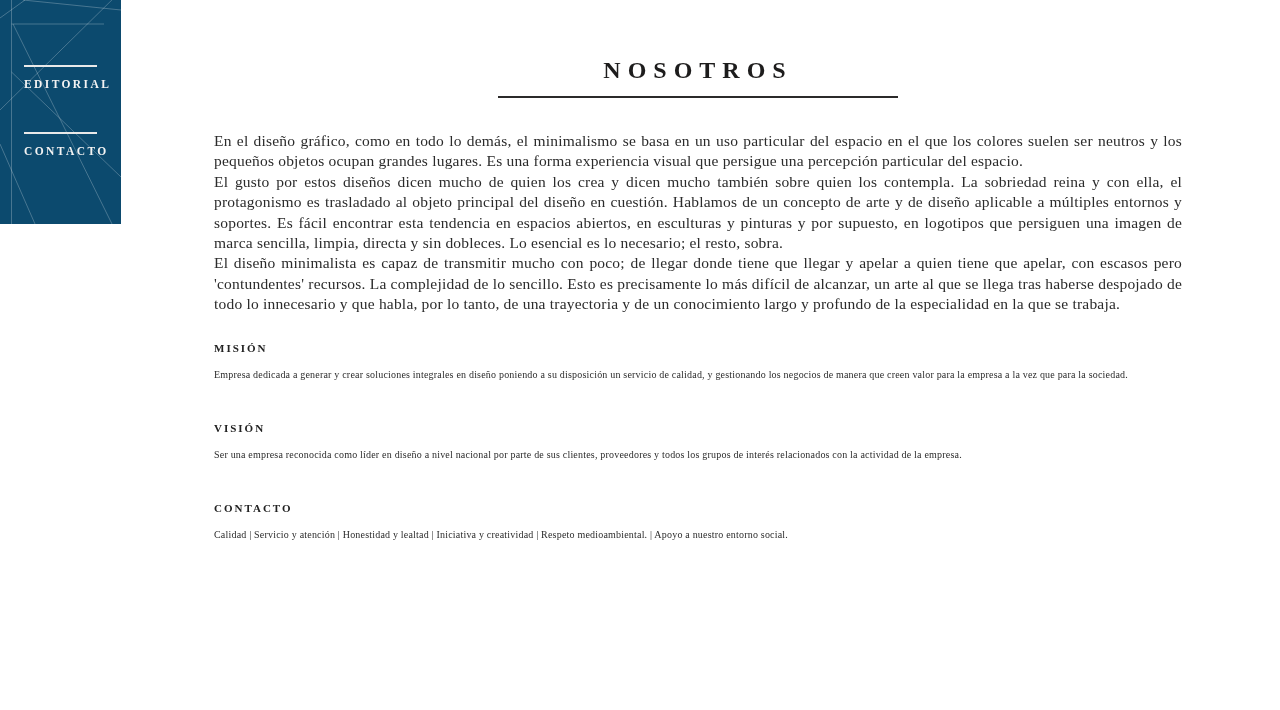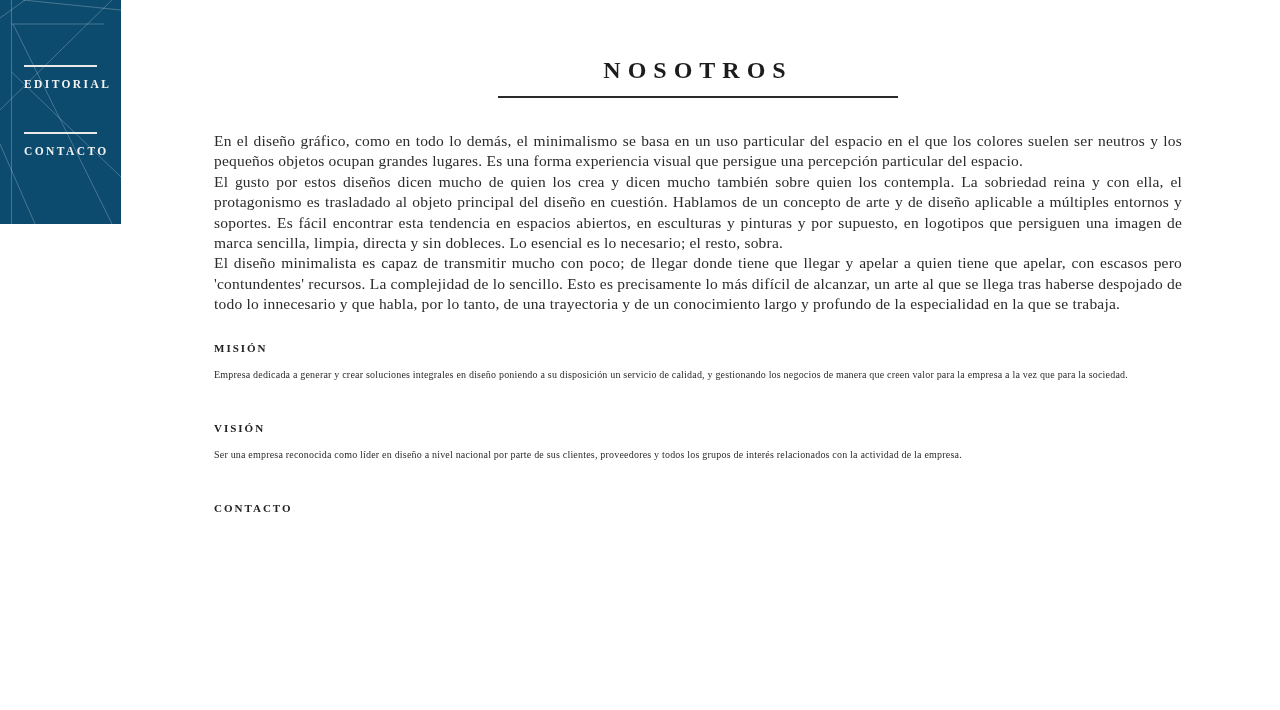--- a/index.html
+++ b/index.html
@@ -123,14 +123,15 @@
     <p class="section-body">Empresa dedicada a generar y crear soluciones integrales en diseño poniendo a su disposición un servicio de calidad, y gestionando los negocios de manera que creen valor para la empresa a la vez que para la sociedad.</p>
   </section>
 
   <section class="section">
     <h2 class="section-heading">VISIÓN</h2>
     <p class="section-body">Ser una empresa reconocida como líder en diseño a nivel nacional por parte de sus clientes, proveedores y todos los grupos de interés relacionados con la actividad de la empresa.</p>
   </section>
 
   <section class="section">
     <h2 class="section-heading">CONTACTO</h2>
+    <p class="section-body">Calidad | Servicio y atención | Honestidad y lealtad | Iniciativa y creatividad | Respeto medioambiental. | Apoyo a nuestro entorno social.</p>
   </section>
 </main>
 
 </body></html>

